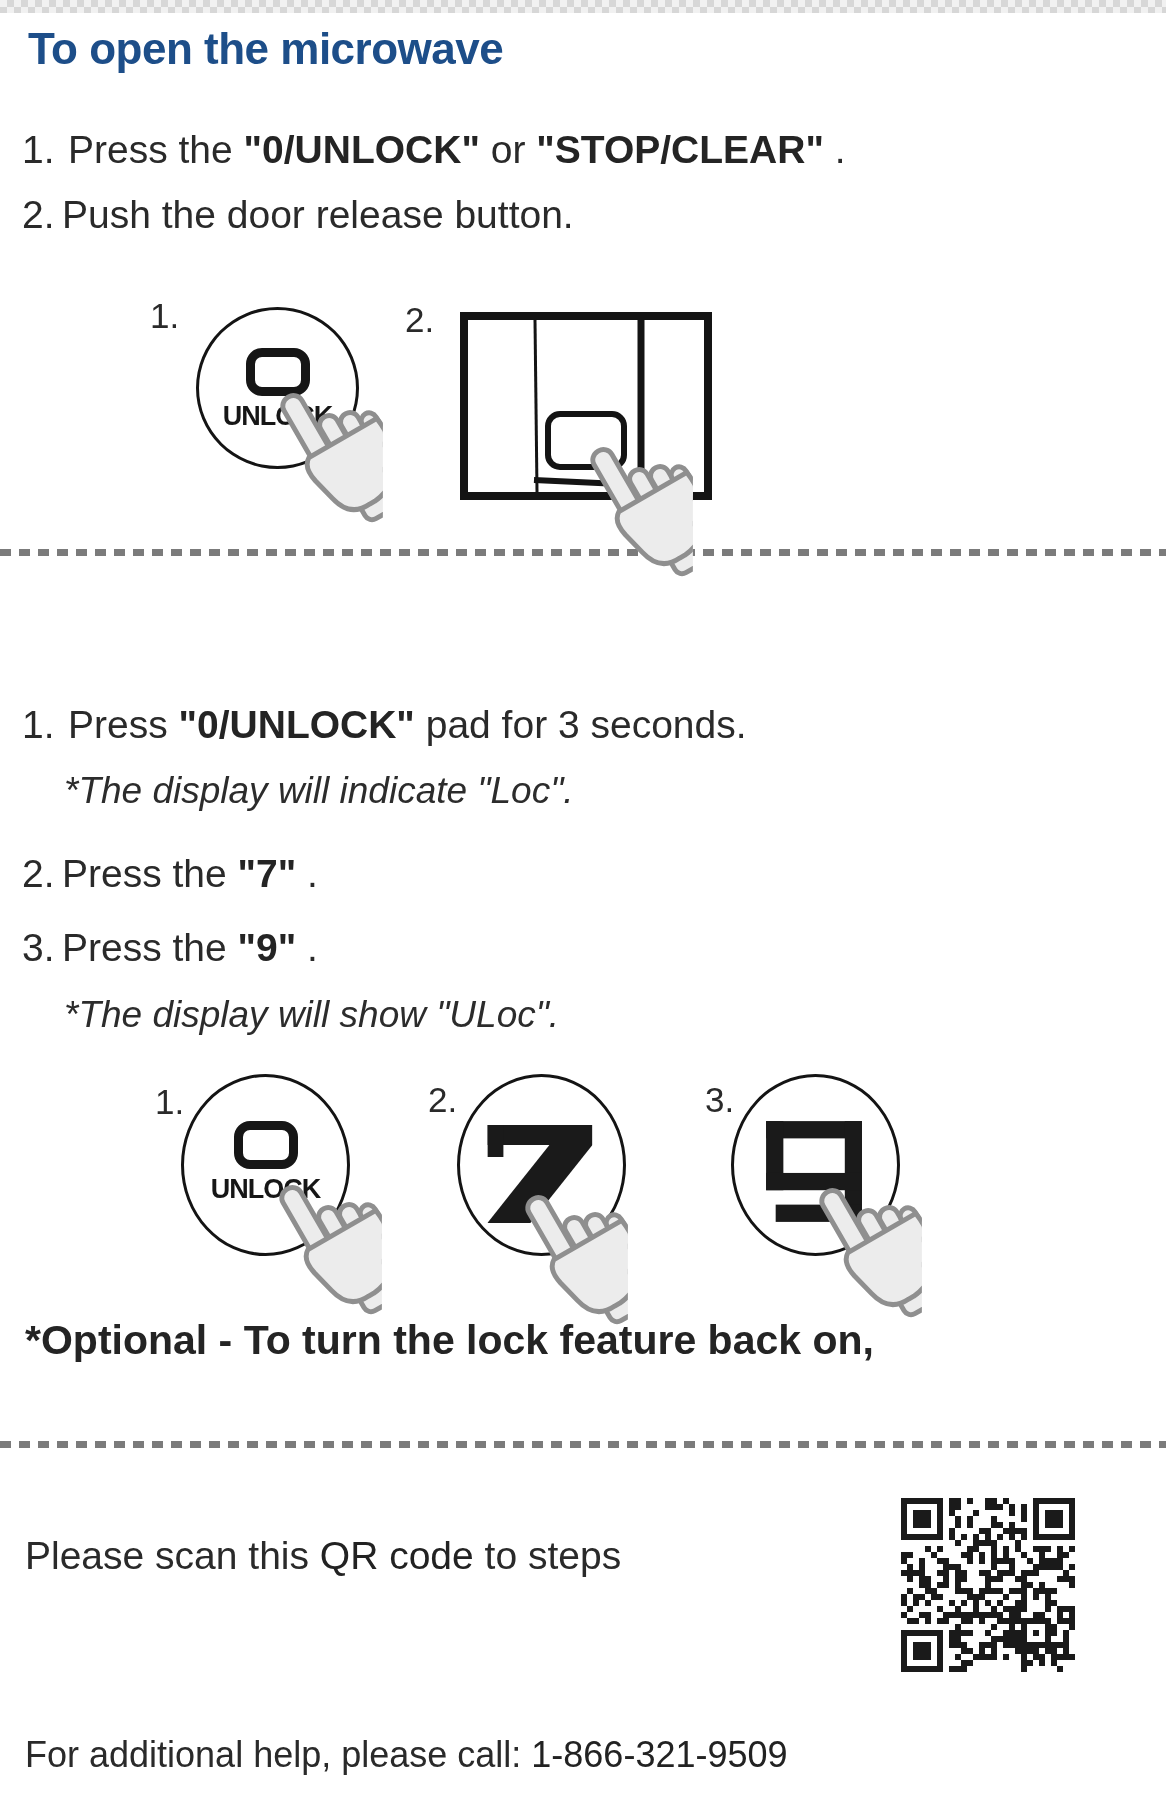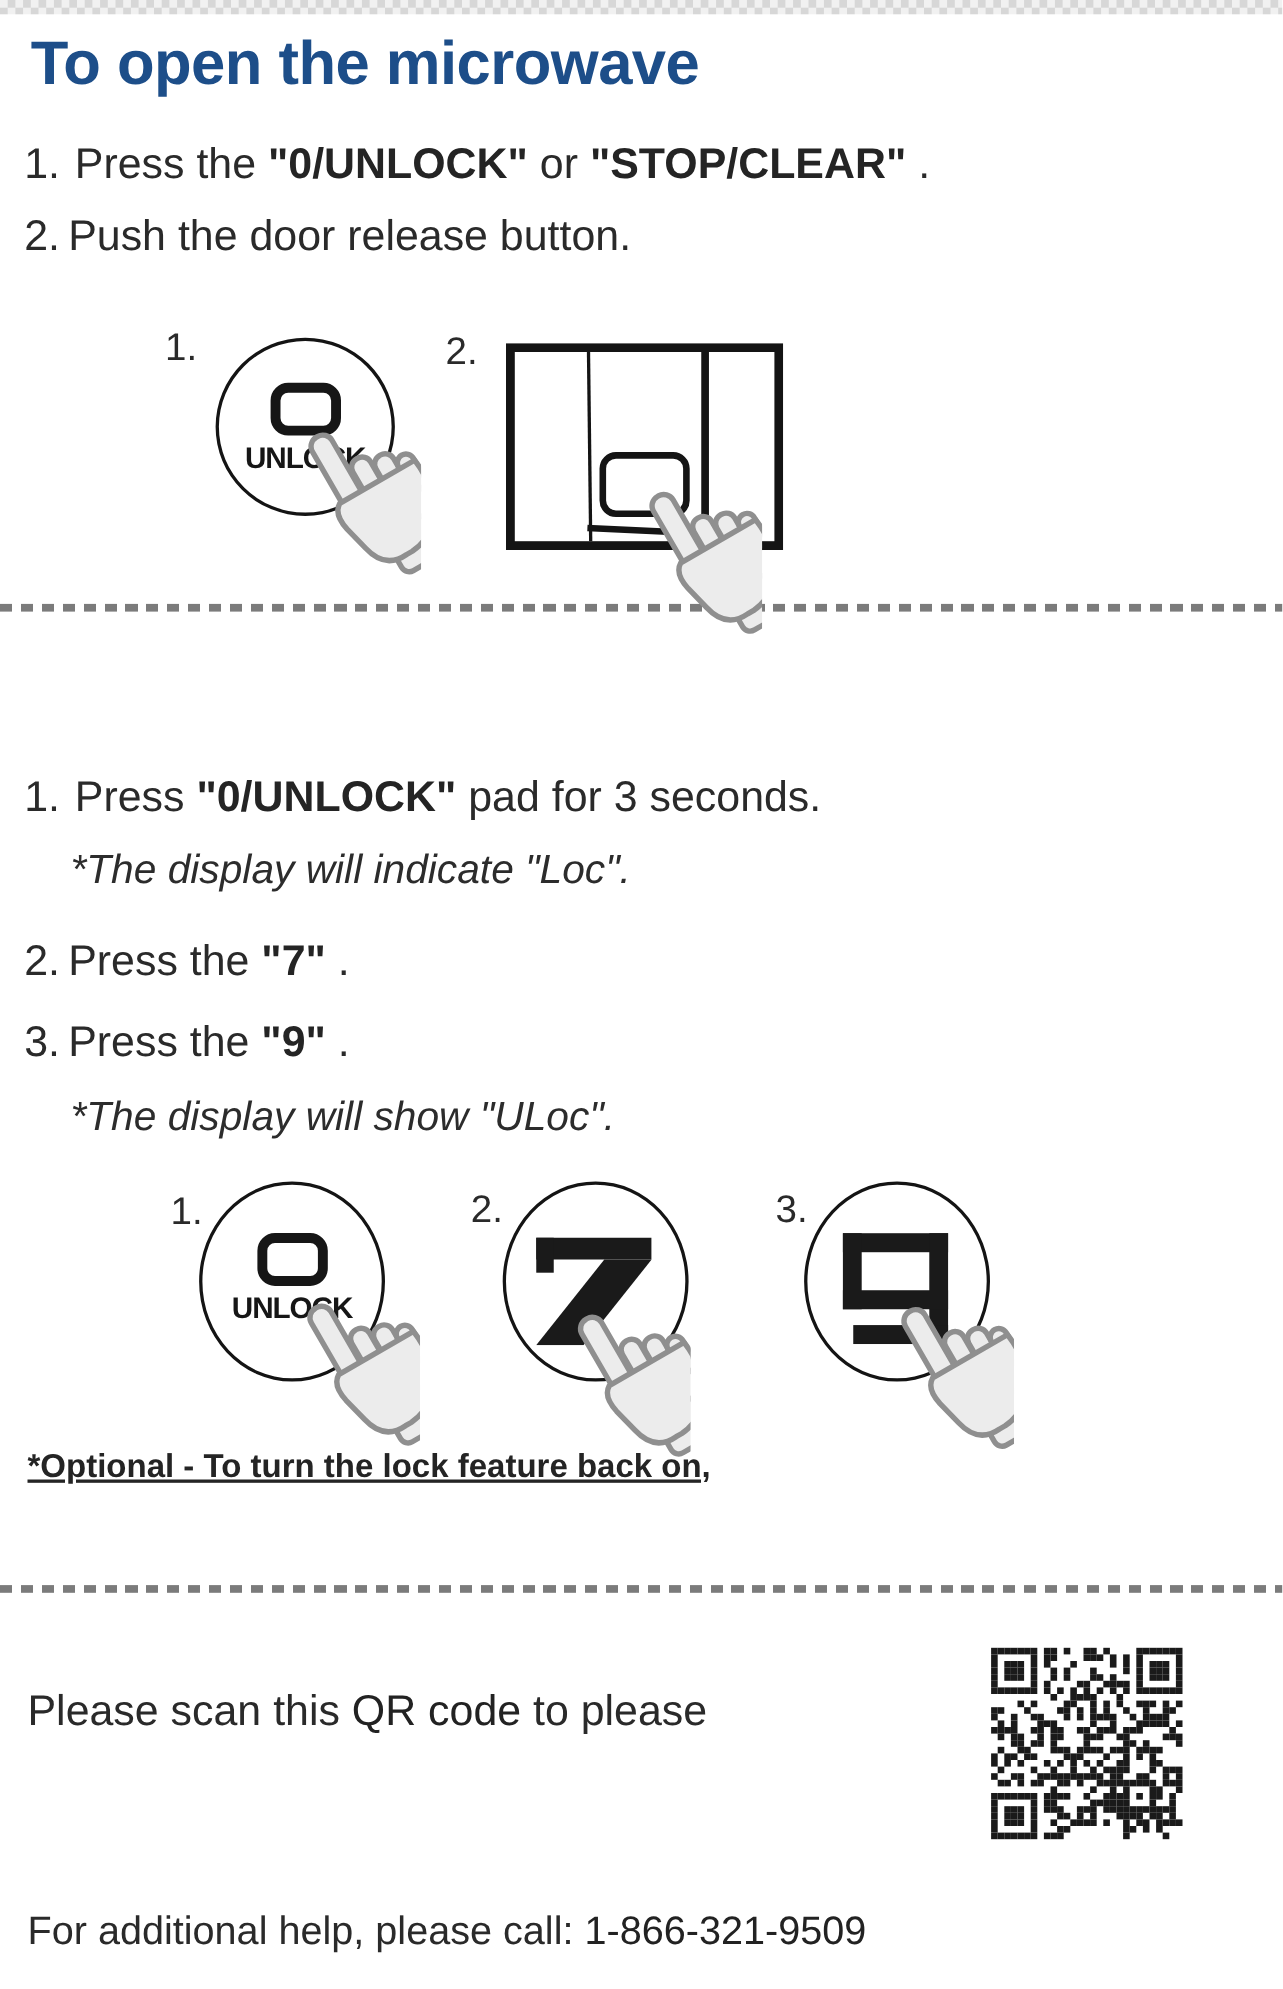--- a/index.html
+++ b/index.html
@@ -9,36 +9,36 @@
   }
   .topbar {
     position:absolute; left:0; top:0; width:1166px; height:13px;
     background: repeating-conic-gradient(#d7d7d7 0% 25%, #f1f1f1 0% 50%);
     background-size: 14px 14px;
   }
   .h-blue {
     position:absolute; left:28px; margin:0;
     font-weight:bold; color:#1d4e89; letter-spacing:-0.5px; white-space:nowrap;
   }
-  .h1 { top:24px; font-size:56px; }
+  .h1 { top:24px; font-size:44px; }
   .h2 { top:592px; font-size:48px; left:30px; }
   .step {
     position:absolute; left:22px; font-size:39px; white-space:nowrap;
     color:#2a2a2a;
   }
   .step .num1 { display:inline-block; width:46px; }
   .step .num2 { display:inline-block; width:40px; }
   .step b { font-weight:bold; color:#242424; }
   .note {
     position:absolute; left:64px; font-size:37px; font-style:italic;
     white-space:nowrap; color:#2c2c2c;
   }
   .boldnote {
-    position:absolute; left:25px; font-size:30px; font-weight:bold;
-    white-space:nowrap; color:#242424;text-decoration:underline;
+    position:absolute; left:25px; font-size:41px; font-weight:bold;
+    white-space:nowrap; color:#242424;
   }
   .dashes {
     position:absolute; left:0; width:1166px; height:7px;
     background: repeating-linear-gradient(90deg, #7b7b7b 0 11px, transparent 11px 19px);
   }
   .fig-label { position:absolute; font-size:35px; color:#2a2a2a; white-space:nowrap; }
   .circle {
     position:absolute; background:#ffffff; border:3px solid #141414;
     border-radius:50%; z-index:1;
   }
@@ -174,21 +174,21 @@
     <svg viewBox="0 0 120 160" width="118" height="157">
         <use href="#hand"></use>
       </svg>
   </div>
 
   <div class="boldnote" style="top:1317px">*Optional - To turn the lock feature back on,</div>
 
   <div class="dashes" style="top:1441px"></div>
 
   <div class="ftext" style="top:1534px">
-    <span>Please scan this </span><b>QR code</b><span> to please</span>
+    <span>Please scan this </span><b>QR code</b><span> to steps</span>
   </div>
 
   <svg id="qr" class="qr" width="186" height="186" viewBox="0 0 186 186">
     <rect x="0" y="0" width="186" height="186" fill="#ffffff"></rect>
   <rect x="6" y="6" width="6" height="6" fill="#1a1a1a"></rect>
       <rect x="12" y="6" width="6" height="6" fill="#1a1a1a"></rect>
       <rect x="18" y="6" width="6" height="6" fill="#1a1a1a"></rect>
       <rect x="24" y="6" width="6" height="6" fill="#1a1a1a"></rect>
       <rect x="30" y="6" width="6" height="6" fill="#1a1a1a"></rect>
       <rect x="36" y="6" width="6" height="6" fill="#1a1a1a"></rect>

